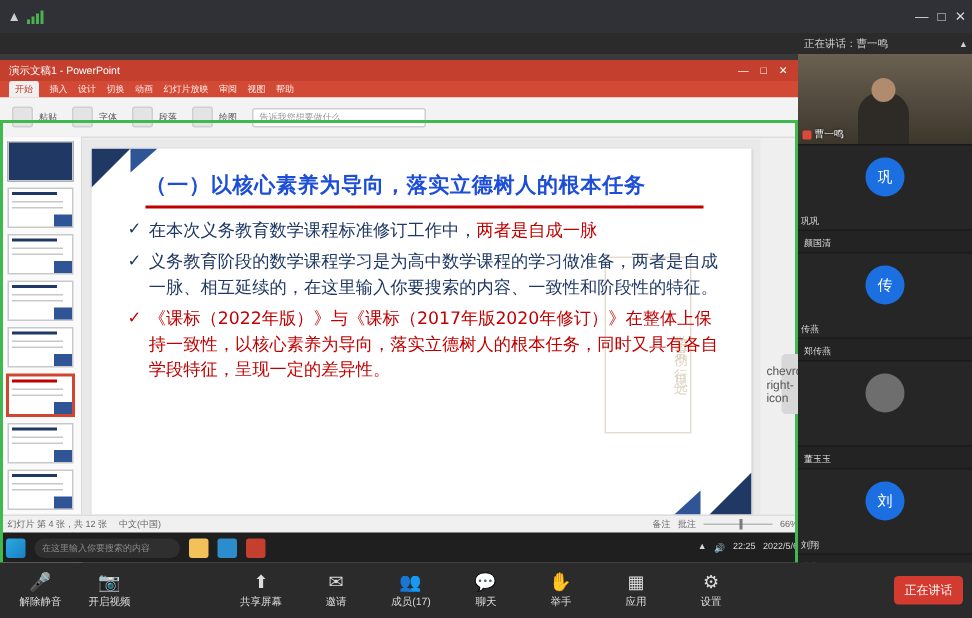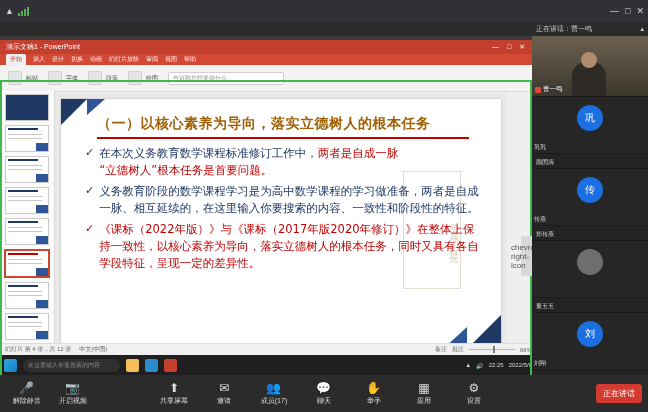--- a/index.html
+++ b/index.html
@@ -54,21 +54,21 @@
 
   
   .slidewrap{position:absolute;left:55px;top:53px;width:452px;height:262px;background:#e9e9e9;display:flex;align-items:center;justify-content:center;}
   .slide{position:relative;width:440px;height:250px;background:#fff;box-shadow:0 0 2px rgba(0,0,0,.25);overflow:hidden;}
   .slide .corner-tl{position:absolute;left:0;top:0;width:0;height:0;border-top:26px solid #1f3864;border-right:26px solid transparent;}
   .slide .corner-tl2{position:absolute;left:26px;top:0;width:0;height:0;border-top:16px solid #2f5597;border-right:18px solid transparent;}
   .slide .corner-br{position:absolute;right:0;bottom:0;width:0;height:0;border-bottom:34px solid #1f3864;border-left:34px solid transparent;}
   .slide .corner-br2{position:absolute;right:34px;bottom:0;width:0;height:0;border-bottom:22px solid #2f5597;border-left:24px solid transparent;}
   .slide .stamp{position:absolute;right:40px;top:72px;width:56px;height:110px;border:1px solid #e3d9c8;color:#d9cfbb;font-size:9px;
     writing-mode:vertical-rl;text-align:center;letter-spacing:4px;padding-top:6px;opacity:.9;}
-  .s-title{position:absolute;left:36px;top:16px;right:24px;font-size:14px;color:#a16207;font-weight:bold;
+  .s-title{position:absolute;left:36px;top:16px;right:24px;font-size:14px;color:#1d4ed8;font-weight:bold;
     font-family:"DejaVu Sans","Liberation Sans",sans-serif;letter-spacing:.5px;}
   .s-underline{position:absolute;left:36px;top:38px;width:372px;height:2px;background:#c00000;}
   .s-body{position:absolute;left:24px;top:46px;right:18px;font-size:11.5px;line-height:17px;color:#1f3864;
     font-family:"DejaVu Sans","Liberation Sans",sans-serif;}
   .bullet{display:flex;gap:5px;margin-bottom:4px;}
   .bullet .ck{color:#1f3864;font-size:11px;line-height:16px;}
   .bullet.red .ck{color:#c00000;}
   .bullet p{margin:0;}
   .red{color:#c00000;}
 
@@ -260,21 +260,21 @@
         <span class="corner-br"></span>
         <span class="corner-br2"></span>
         <div class="stamp">学习贯彻 行思远</div>
 
         <div class="s-title">（一）以核心素养为导向，落实立德树人的根本任务</div>
         <div class="s-underline"></div>
 
         <div class="s-body">
           <div class="bullet">
             <span class="ck">✓</span>
-            <p><span>在本次义务教育数学课程标准修订工作中，</span><span class="red">两者是自成一脉</span><br><span class="red">“立德树人”根本任务是首要问题。</span></p>
+            <p><span>在本次义务教育数学课程标准修订工作中，</span><span class="red">两者是自成一脉</span><br></p>
           </div>
           <div class="bullet">
             <span class="ck">✓</span>
             <p>义务教育阶段的数学课程学习是为高中数学课程的学习做准备，两者是自成一脉、相互延续的，在这里输入你要搜索的内容、一致性和阶段性的特征。</p>
           </div>
           <div class="bullet red">
             <span class="ck">✓</span>
             <p class="red">《课标（2022年版）》与《课标（2017年版2020年修订）》在整体上保持一致性，以核心素养为导向，落实立德树人的根本任务，同时又具有各自学段特征，呈现一定的差异性。</p>
           </div>
         </div>

